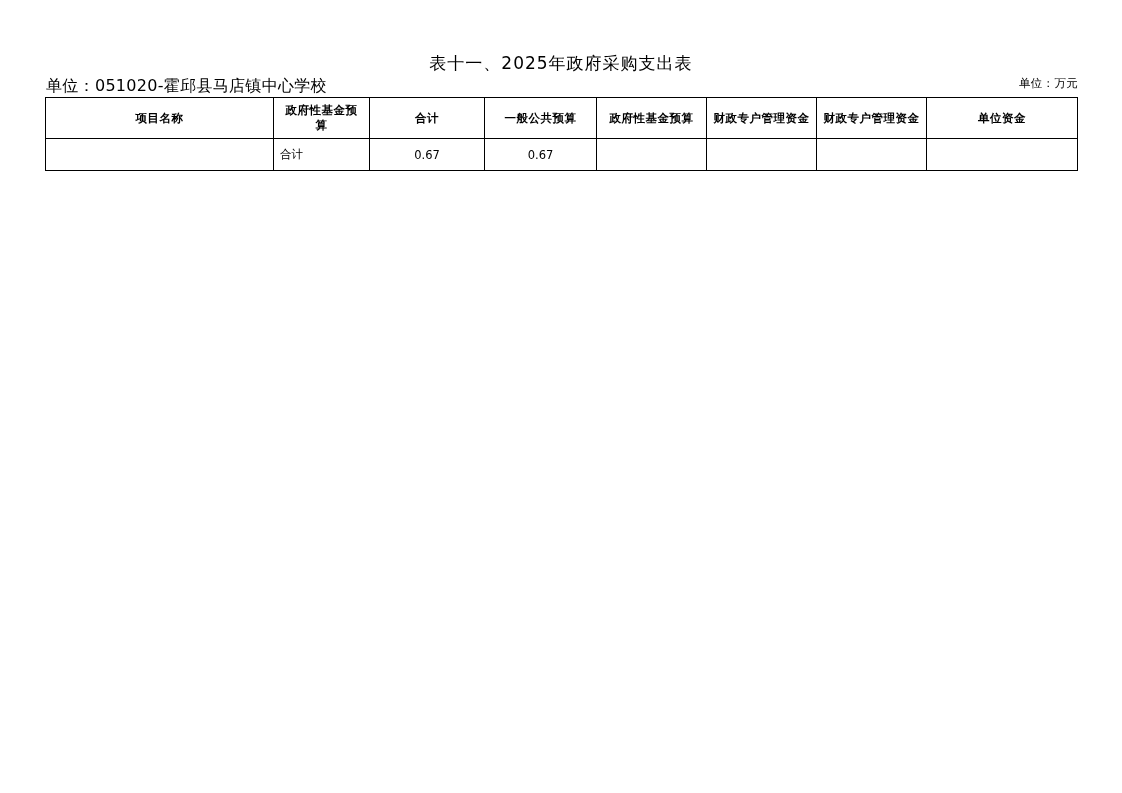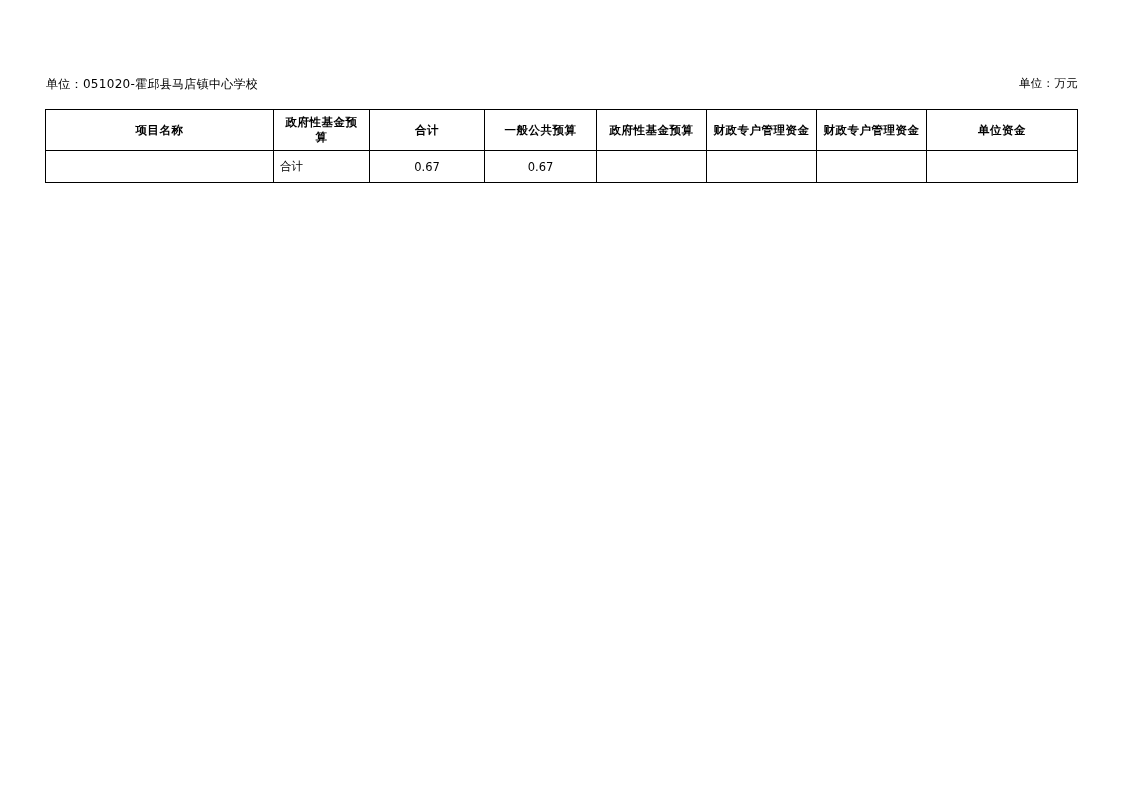--- a/index.html
+++ b/index.html
@@ -29,38 +29,38 @@
     text-align: center;
     font-size: 17px;
     font-family: "DejaVu Sans", "Liberation Sans", sans-serif;
     letter-spacing: 1px;
     color: #000;
   }
   .unit-left {
     position: absolute;
     top: 76px;
     left: 46px;
-    font-size: 12px;
+    font-size: 16px;
     font-family: "DejaVu Sans", "Liberation Sans", sans-serif;
     letter-spacing: 0.3px;
     color: #000;
   }
   .unit-right {
     position: absolute;
     top: 76px;
     right: 44px;
     font-size: 11.5px;
     font-family: "DejaVu Sans", "Liberation Sans", sans-serif;
     letter-spacing: 0.3px;
     color: #000;
     margin-left: 21px;
   }
   table.main {
     position: absolute;
-    top: 109px;
+    top: 97px;
     left: 45px;
     width: 1032px;
     border-collapse: collapse;
     table-layout: fixed;
   }
   table.main th, table.main td {
     border: 1px solid #000000;
     font-size: 11.5px;
     font-family: "DejaVu Sans", "Liberation Sans", sans-serif;
     color: #000;
@@ -85,20 +85,21 @@
   .c-fund   { width: 110px; }
   .c-state  { width: 110px; }
   .c-spec   { width: 110px; }
   .c-self   { width: 151px; }
 </style>
 </head>
 <body>
 
 <div class="page">
 
+  <div class="doc-title">表十一、2025年政府采购支出表</div>
 
   <div class="unit-left">单位：051020-霍邱县马店镇中心学校</div>
   <div class="unit-right">单位：万元</div>
 
   <table class="main">
     <colgroup>
       <col class="c-name">
       <col class="c-item">
       <col class="c-total">
       <col class="c-pub">

